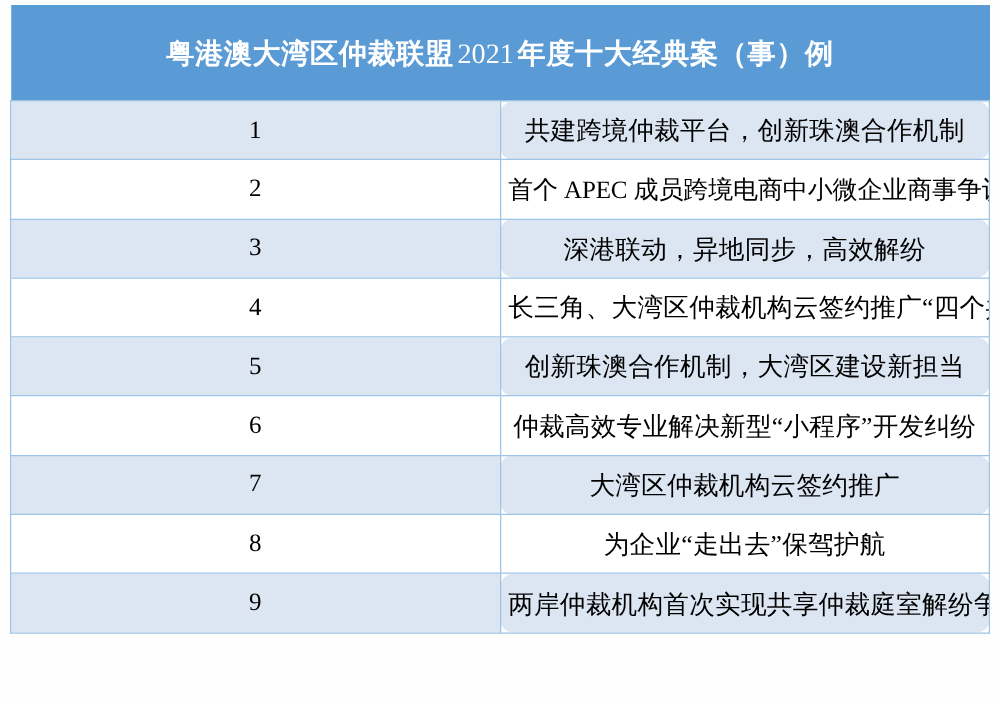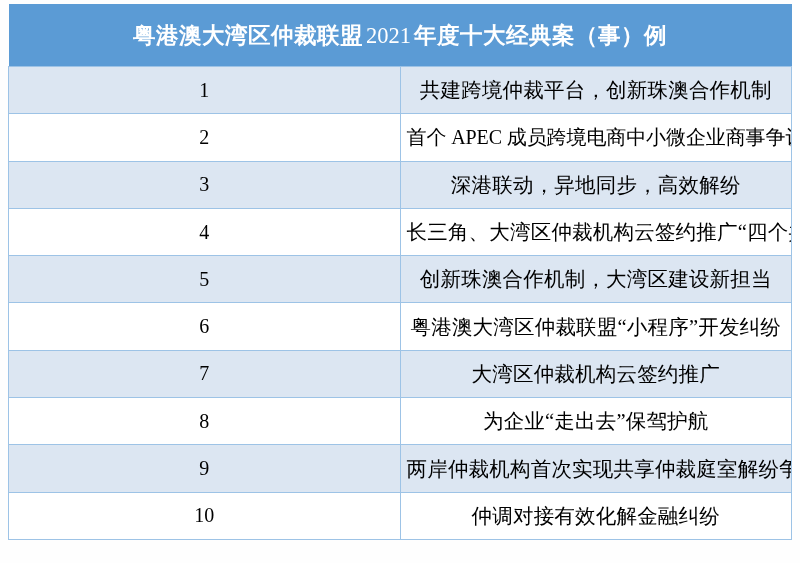--- a/index.html
+++ b/index.html
@@ -33,21 +33,21 @@
     width: 784px;
     border-collapse: collapse;
     table-layout: fixed;
   }
 
   
   tr.title-row > th {
     background: #5B9BD5;
     color: #ffffff;
     height: 54px;
-    padding: 4px 10px;
+    padding: 11px 10px;
     text-align: center;
     vertical-align: middle;
     border: none;
     font-weight: bold;
     font-size: 22.5px;
     letter-spacing: 0.5px;
     font-family: "Liberation Sans", "DejaVu Sans", sans-serif;
     white-space: nowrap;
   }
   .title-text {
@@ -81,20 +81,21 @@
     background: #FFFFFF;
   }
   td.idx {
     width: 60px;
     font-size: 20px;
   }
   td.content {
     width: 722px;
     font-size: 20.5px;
     letter-spacing: 0.2px;
+    border-radius: 11px;
   }
   td.content.tight {
     font-size: 20px;
     letter-spacing: -0.1px;
   }
 </style>
 </head>
 <body>
 
 <div class="page">
@@ -123,34 +124,30 @@
         <tr class="plain">
           <td class="idx">4</td>
           <td class="content">长三角、大湾区仲裁机构云签约推广“四个共享”</td>
         </tr>
         <tr class="shaded">
           <td class="idx">5</td>
           <td class="content">创新珠澳合作机制，大湾区建设新担当</td>
         </tr>
         <tr class="plain">
           <td class="idx">6</td>
-          <td class="content">粤港澳大湾区仲裁联盟“小程序”开发纠纷</td>
+          <td class="content">仲裁高效专业解决新型“小程序”开发纠纷</td>
         </tr>
         <tr class="shaded">
           <td class="idx">7</td>
           <td class="content">大湾区仲裁机构云签约推广</td>
         </tr>
         <tr class="plain">
           <td class="idx">8</td>
           <td class="content">为企业“走出去”保驾护航</td>
         </tr>
         <tr class="shaded">
           <td class="idx">9</td>
           <td class="content">两岸仲裁机构首次实现共享仲裁庭室解纷争</td>
         </tr>
-        <tr class="plain">
-          <td class="idx">10</td>
-          <td class="content">仲调对接有效化解金融纠纷</td>
-        </tr>
       </tbody>
     </table>
   </div>
 </div>
 
 </body></html>

